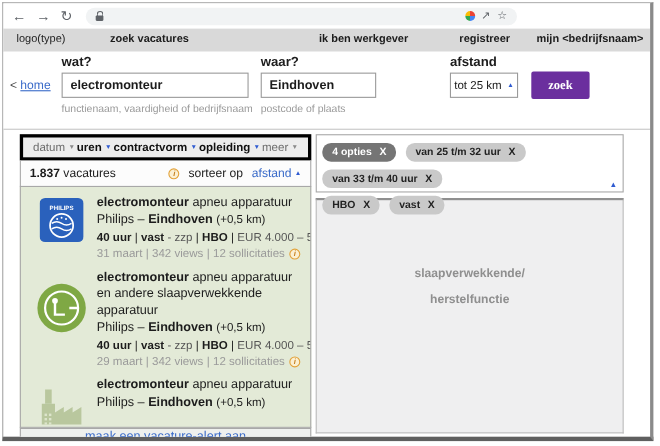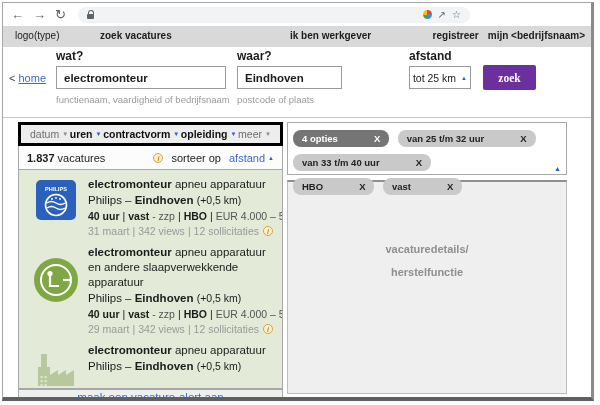--- a/index.html
+++ b/index.html
@@ -25,21 +25,21 @@
   .g-circle { width: 9px; height: 9px; border-radius: 50%;
     background: conic-gradient(#ea4335 0 25%, #4285f4 25% 50%, #34a853 50% 75%, #fbbc05 75% 100%); }
   .mini-ic { color: #5f6368; font-size: 10px; line-height: 1; }
   
   .header { position: absolute; top: 23px; left: 0; width: 100%; height: 21px; background: #d9d9d9;
     font-size: 10px; }
   .header span { position: absolute; top: 4px; white-space: nowrap; }
   .h-logo { left: 12px; font-weight: 400; }
   .h-zoek { left: 97px; font-weight: 700; }
   .h-werkgever { left: 287px; font-weight: 700; }
-  .h-right { position: absolute; right: 6px; top: 4px; display: flex; gap: 9px; font-weight: 700; }
+  .h-right { position: absolute; right: 6px; top: 4px; display: flex; gap: 24px; font-weight: 700; }
   .h-right span { position: static; }
   
   .search { position: absolute; top: 44px; left: 0; width: 100%; height: 70px; background: #fff; }
   .home { position: absolute; left: 6px; top: 25px; font-size: 11px; color: #444; }
   .home a { color: #3a6bc9; text-decoration: underline; }
   .fgroup { position: absolute; top: 2px; }
   .flabel { font-size: 12px; font-weight: 700; margin-bottom: 3px; }
   .finput { height: 23px; border: 1px solid #9a9a9a; background: #fff; font-size: 11.5px;
     font-weight: 700; padding: 0 7px; font-family: inherit; color: #1c1c1c; }
   .fhelper { font-size: 9.5px; color: #9a9a9a; margin-top: 5px; white-space: nowrap; }
@@ -85,21 +85,21 @@
   .l-stats .info { margin-left: 4px; }
   .alert-bar { height: 16px; border: 1px solid #a8a8a8; background: #eef0ee;
     display: flex; align-items: center; justify-content: center; }
   .alert-bar span { font-size: 11.5px; color: #3a6bc9; cursor: pointer; }
   
   .right-col { position: absolute; left: 284px; top: 119px; width: 280px; }
   .chips-box { height: 53px; border: 1px solid #a8a8a8; background: #fff; position: relative;
     padding: 5px 5px 0 5px; }
   .chip { display: inline-flex; align-items: center; height: 17px; border-radius: 8px;
     background: #c9c9c9; color: #222; font-size: 9.5px; font-weight: 700; padding: 0 9px;
-    margin: 0 4px 5px 0; cursor: pointer; white-space: nowrap; gap: 29px; }
+    margin: 0 4px 5px 0; cursor: pointer; white-space: nowrap; }
   .chip.dark { background: #757575; color: #fff; }
   .chip .x { margin-left: 7px; cursor: pointer; }
   .chips-tri { position: absolute; right: 5px; bottom: 2px; color: #2f5bd1; font-size: 7px; line-height: 1; }
   .details-box { margin-top: 5px; height: 214px; border: 1px solid #bdbdbd; border-top: 2px solid #8f8f8f;
     background: #efeff0; display: flex; flex-direction: column; align-items: center;
     justify-content: center; gap: 11px; padding-bottom: 55px; }
   .details-box div { font-size: 11px; font-weight: 700; color: #8f8f8f; }
   svg { display: block; }
 </style>
 </head>
@@ -318,18 +318,18 @@
         <span class="x">X</span>
       </span>
       <span class="chip">
         <span>vast</span>
         <span class="x">X</span>
       </span>
       <span class="chips-tri">▲</span>
     </div>
 
     <div class="details-box">
-      <div>vacaturedetails/</div>
+      <div>slaapverwekkende/</div>
       <div>herstelfunctie</div>
     </div>
   </div>
 
 </div>
 
 </body></html>

